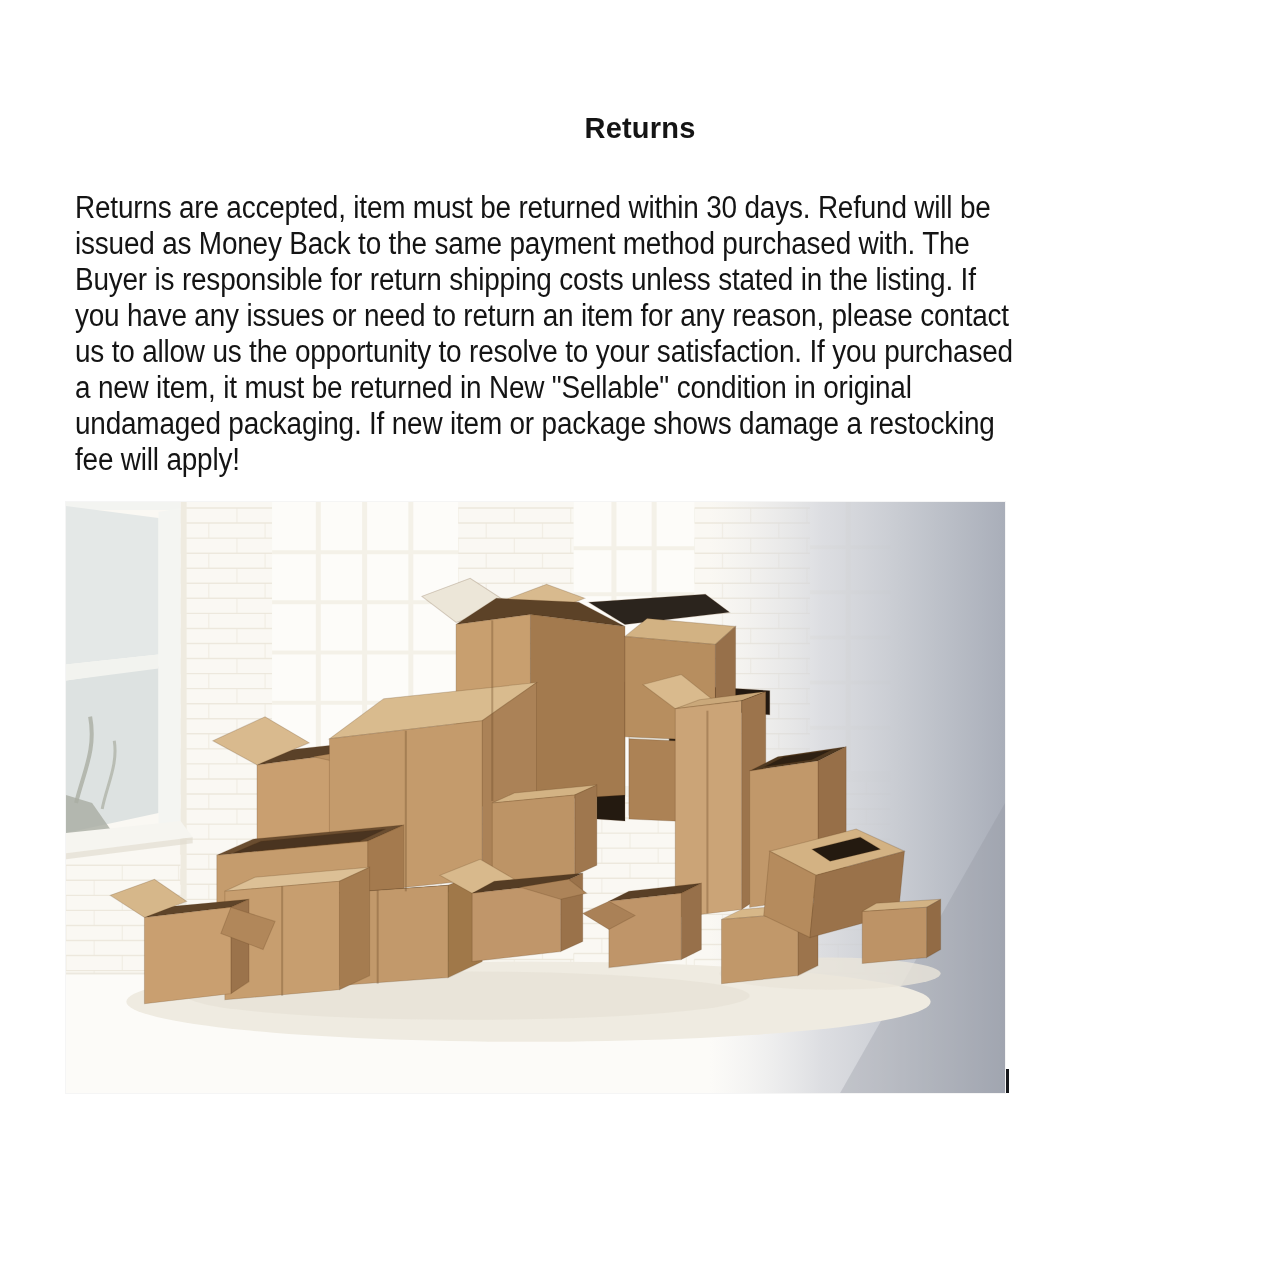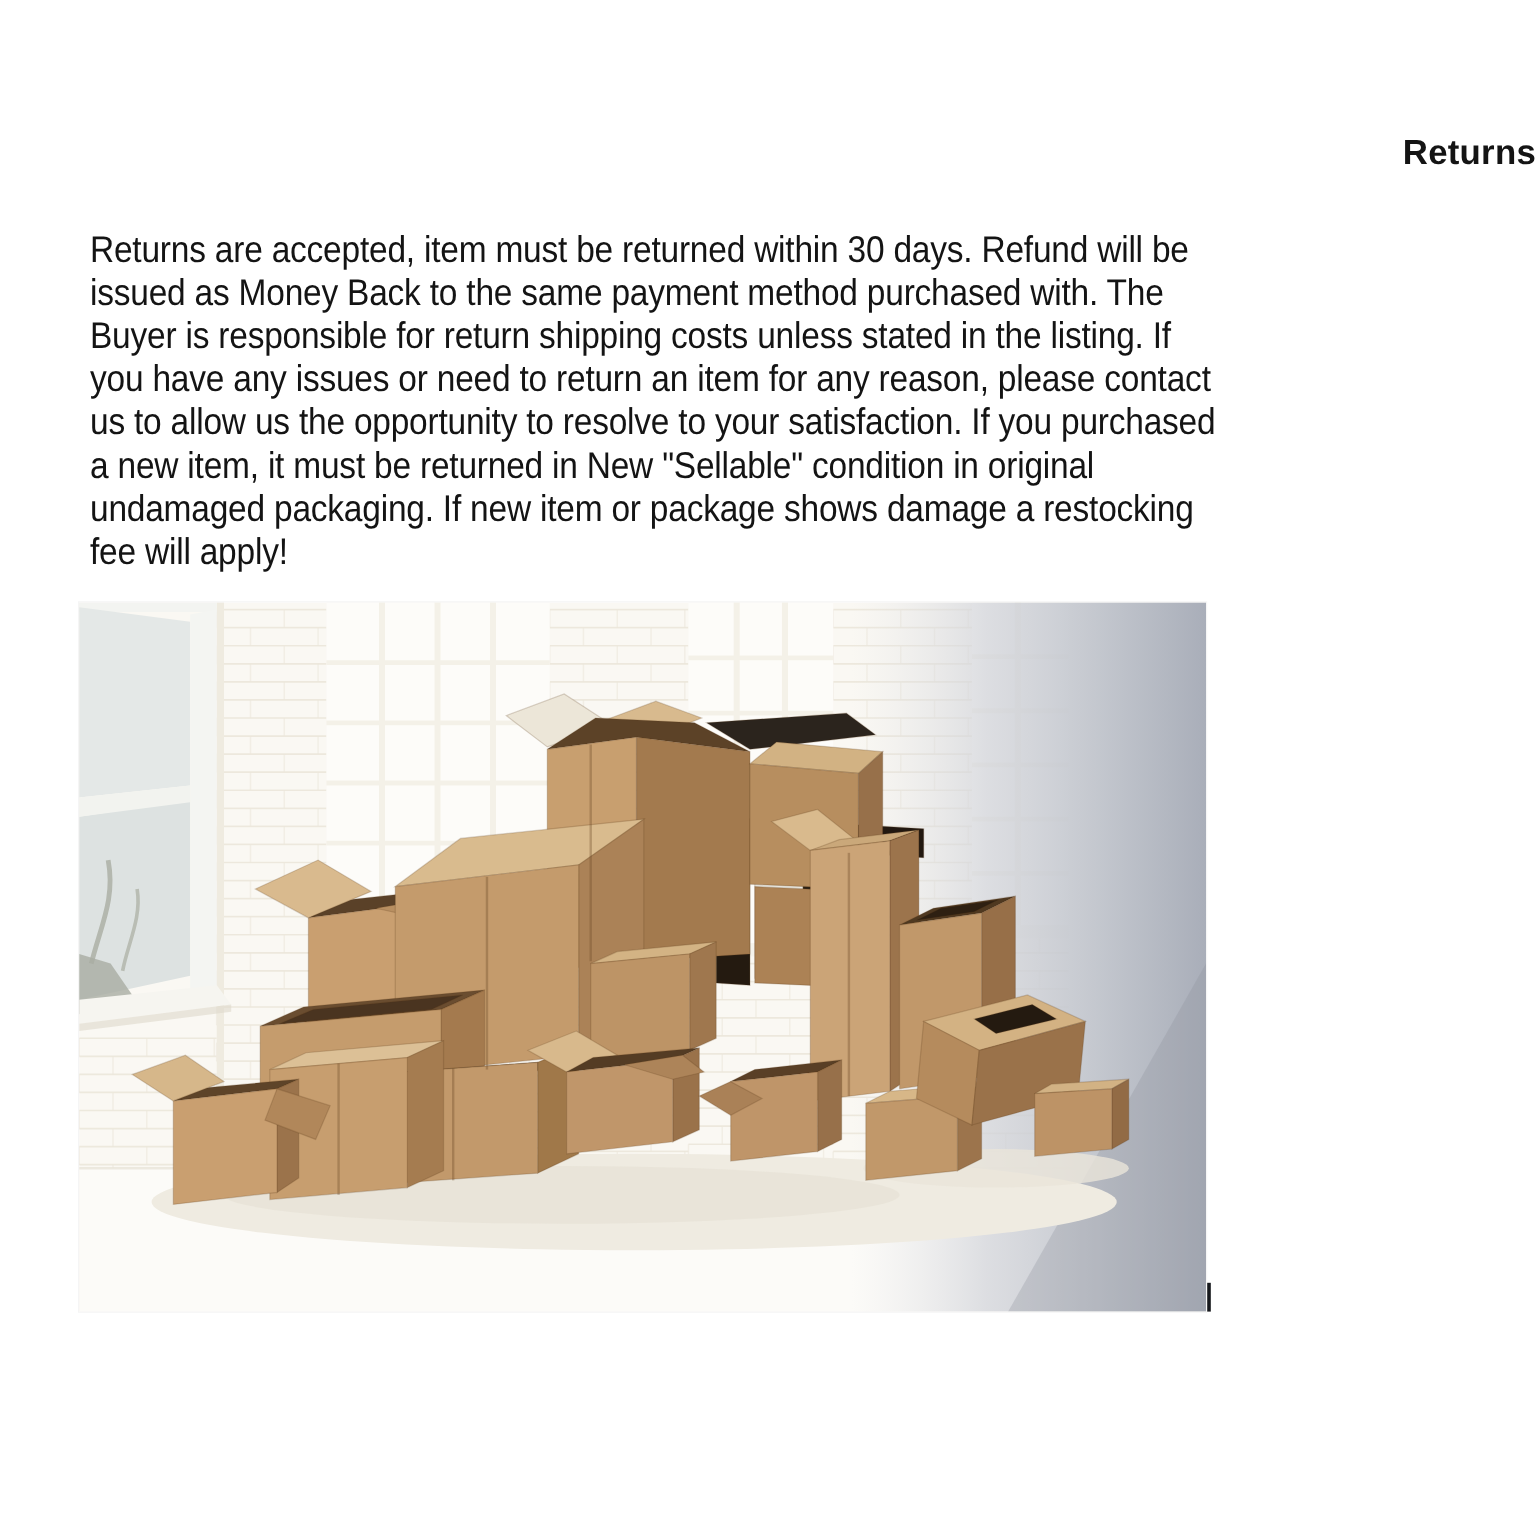--- a/index.html
+++ b/index.html
@@ -3,21 +3,21 @@
 <meta charset="utf-8">
 <style>
   html,body{margin:0;padding:0;}
   body{
     width:1280px;height:1280px;position:relative;overflow:hidden;
     background:#ffffff;color:#141414;
     font-family:"Liberation Sans", sans-serif;
   }
   .page-title{
     position:absolute;top:112px;left:0;width:1280px;margin:0;
-    text-align:right;font-size:29px;font-weight:bold;letter-spacing:0.2px;
+    text-align:center;font-size:29px;font-weight:bold;letter-spacing:0.2px;
   }
   .policy-text{
     position:absolute;top:190px;left:75px;width:1240px;
     font-size:31px;line-height:36px;white-space:pre;letter-spacing:-0.2px;
     transform:scaleX(0.90);transform-origin:0 0;
   }
   .photo{
     position:absolute;left:66px;top:502px;width:939px;height:591px;margin:0;
     outline:1px solid rgba(0,0,0,0.04);
   }

